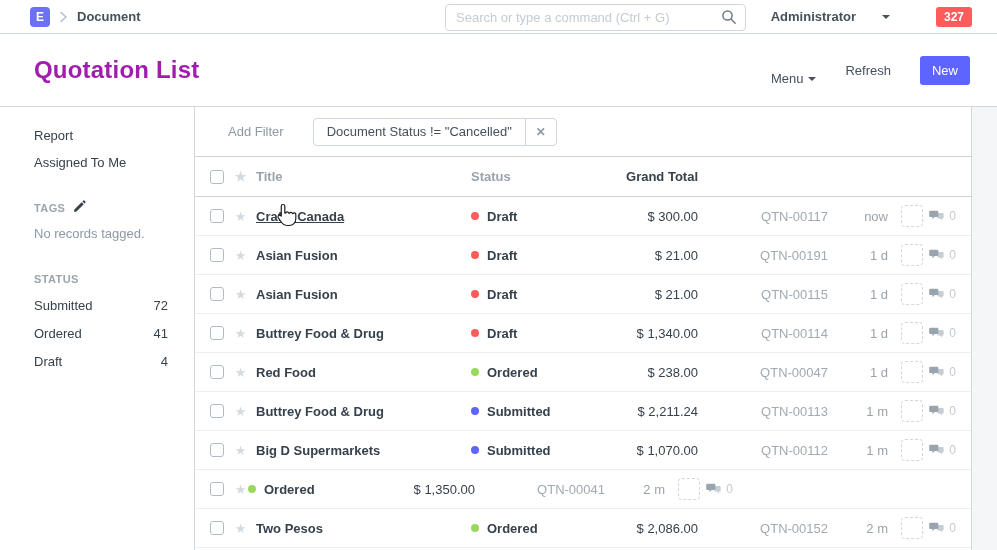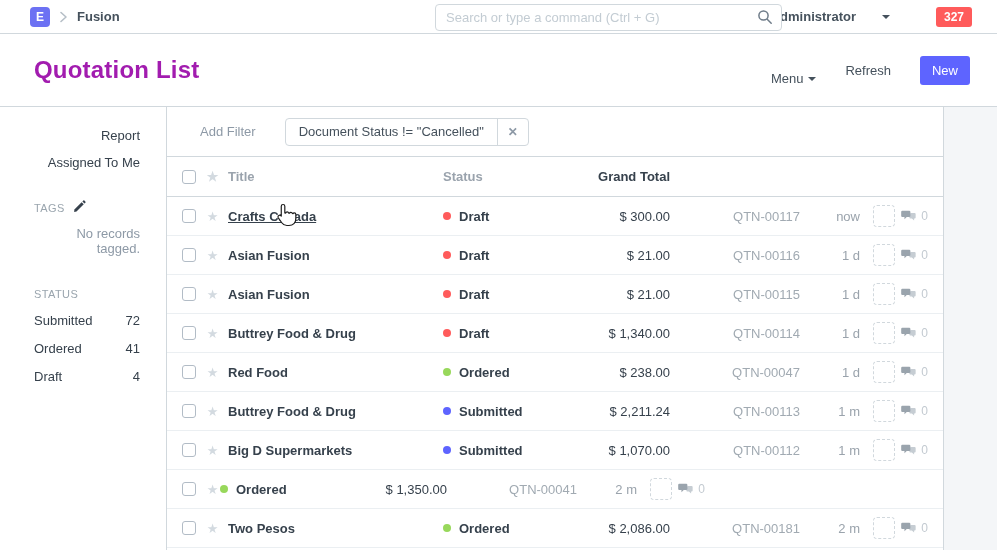--- a/index.html
+++ b/index.html
@@ -28,22 +28,22 @@
     color: #fff;
     font-weight: 700;
     font-size: 12px;
     display: flex; align-items: center; justify-content: center;
     flex: none;
   }
   .crumb-chev { margin: 0 9px; display: flex; align-items: center; }
   .breadcrumb-label { font-weight: 700; color: #45515c; font-size: 13px; }
   .search-wrap {
     position: absolute;
-    left: 435px; top: 4px;
-    width: 347px; height: 27px;
+    left: 445px; top: 4px;
+    width: 301px; height: 27px;
   }
   .search-input {
     width: 100%; height: 100%;
     border: 1px solid #d1d8dd;
     border-radius: 4px;
     padding: 0 32px 0 10px;
     font-family: "Liberation Sans", sans-serif;
     font-size: 13px;
     color: #36414c;
     outline: none;
@@ -95,32 +95,31 @@
     border: none;
     border-radius: 3px;
     height: 29px;
     padding: 0 12px;
     font-family: "Liberation Sans", sans-serif;
     font-size: 13px;
   }
   
   .content { display: flex; height: 443px; }
   .sidebar {
-    width: 167px;
+    width: 195px;
     flex: none;
     border-right: 1px solid #d1d8dd;
     padding: 21px 26px 0 34px;
-    text-align: right;
   }
   .side-link { margin-bottom: 12px; color: #36414c; font-size: 13px; }
   .side-heading {
     font-size: 11px;
     color: #9aa5ae;
     letter-spacing: 0.4px;
-    font-weight: 400;
+    font-weight: 700;
     display: flex; align-items: center; gap: 8px;
   }
   .tags-heading { margin-top: 30px; }
   .tags-empty { margin-top: 11px; color: #8d99a6; }
   .status-heading { margin-top: 32px; }
   .status-item {
     display: flex;
     justify-content: space-between;
     margin-top: 13px;
     color: #36414c;
@@ -197,21 +196,21 @@
 
 <div class="navbar">
   <div class="logo">
       <span>E</span>
     </div>
   <span class="crumb-chev">
     <svg width="9" height="12" viewBox="0 0 9 12">
         <polyline points="2,1.5 7,6 2,10.5" fill="none" stroke="#b6bfc7" stroke-width="1.6" stroke-linecap="round" stroke-linejoin="round"></polyline>
       </svg>
   </span>
-  <span class="breadcrumb-label">Fusion</span>
+  <span class="breadcrumb-label">Document</span>
 
   <div class="search-wrap">
     <input class="search-input" placeholder="Search or type a command (Ctrl + G)" style="">
     <span class="search-icon">
       <svg width="16" height="16" viewBox="0 0 16 16">
           <circle cx="6.5" cy="6.5" r="4.6" fill="none" stroke="#6f7c89" stroke-width="1.5"></circle>
           <line x1="10.2" y1="10.2" x2="14.2" y2="14.2" stroke="#6f7c89" stroke-width="1.5" stroke-linecap="round"></line>
         </svg>
     </span>
   </div>
@@ -327,21 +326,21 @@
 
   <div class="list-row">
     <span class="cb"></span>
     <span class="star">★</span>
     <span class="cell-title"><a href="#" class="title-link">Asian Fusion</a></span>
     <span class="cell-status">
       <span class="dot" style="background: rgb(255, 91, 91);"></span>
       <span>Draft</span>
     </span>
     <span class="cell-total">$ 21.00</span>
-    <span class="cell-id">QTN-00116</span>
+    <span class="cell-id">QTN-00191</span>
     <span class="cell-time">1 d</span>
     <span class="cell-assign">
             <span class="assign-box"></span>
           </span>
     <span class="cell-comment">
       <svg width="16" height="13" viewBox="0 0 16 13">
         <path d="M9.8 2.8 h4.4 a1.1 1.1 0 0 1 1.1 1.1 v3.6 a1.1 1.1 0 0 1 -1.1 1.1 h-0.5 v2.2 l-2.3 -2.2 h-1.6 a1.1 1.1 0 0 1 -1.1 -1.1 z" fill="#c6cdd3"></path>
         <path d="M1.4 0.5 h7.2 a1.2 1.2 0 0 1 1.2 1.2 v4.2 a1.2 1.2 0 0 1 -1.2 1.2 H6l-2.4 2.3 V7.1 H1.4 A1.2 1.2 0 0 1 0.2 5.9 V1.7 A1.2 1.2 0 0 1 1.4 0.5 z" fill="#9aa4ad"></path>
       </svg>
       <span class="comment-num">0</span>
@@ -487,21 +486,21 @@
 
   <div class="list-row">
     <span class="cb"></span>
     <span class="star">★</span>
     <span class="cell-title"><a href="#" class="title-link">Two Pesos</a></span>
     <span class="cell-status">
       <span class="dot" style="background: rgb(152, 216, 91);"></span>
       <span>Ordered</span>
     </span>
     <span class="cell-total">$ 2,086.00</span>
-    <span class="cell-id">QTN-00181</span>
+    <span class="cell-id">QTN-00152</span>
     <span class="cell-time">2 m</span>
     <span class="cell-assign">
             <span class="assign-box"></span>
           </span>
     <span class="cell-comment">
       <svg width="16" height="13" viewBox="0 0 16 13">
         <path d="M9.8 2.8 h4.4 a1.1 1.1 0 0 1 1.1 1.1 v3.6 a1.1 1.1 0 0 1 -1.1 1.1 h-0.5 v2.2 l-2.3 -2.2 h-1.6 a1.1 1.1 0 0 1 -1.1 -1.1 z" fill="#c6cdd3"></path>
         <path d="M1.4 0.5 h7.2 a1.2 1.2 0 0 1 1.2 1.2 v4.2 a1.2 1.2 0 0 1 -1.2 1.2 H6l-2.4 2.3 V7.1 H1.4 A1.2 1.2 0 0 1 0.2 5.9 V1.7 A1.2 1.2 0 0 1 1.4 0.5 z" fill="#9aa4ad"></path>
       </svg>
       <span class="comment-num">0</span>

